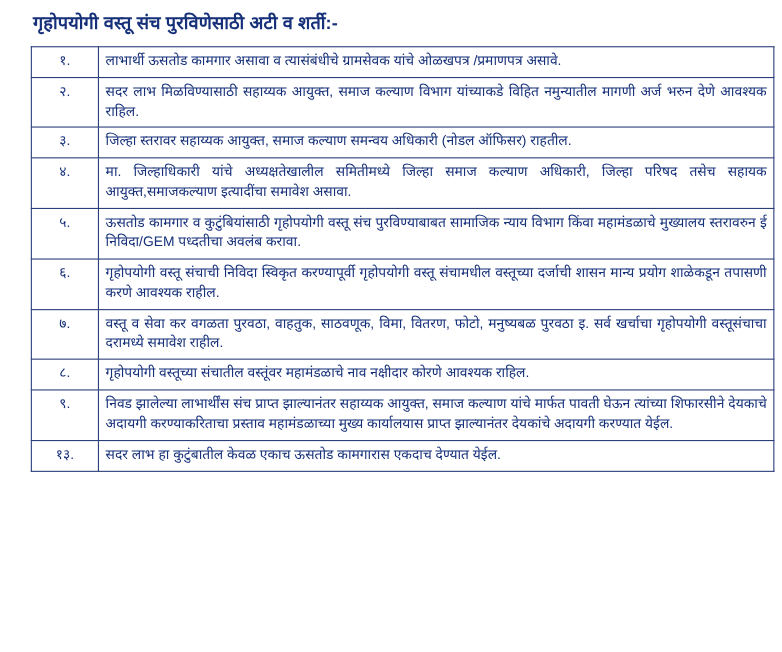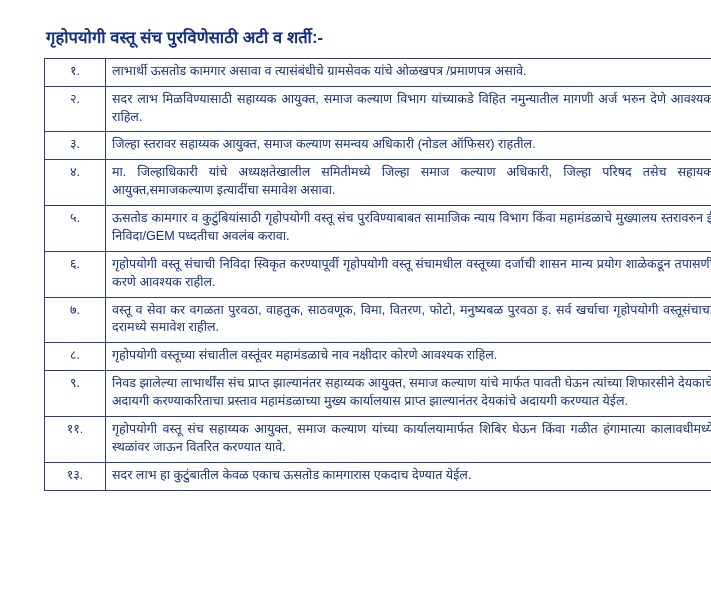--- a/index.html
+++ b/index.html
@@ -12,21 +12,21 @@
     height: 593px;
     font-family: "Liberation Sans", sans-serif;
     color: #1a2a5e;
     overflow: hidden;
   }
   .page {
     position: relative;
     width: 711px;
     height: 529px;
     box-sizing: border-box;
-    padding: 16px;
+    padding: 0;
   }
   .doc-title {
     font-size: 16.5px;
     font-weight: bold;
     color: #16307a;
     padding: 12px 0 10px 30px;
     line-height: 1.2;
     letter-spacing: 0.1px;
   }
   table.conditions {
@@ -95,23 +95,19 @@
       </tr>
       <tr>
         <td class="sr">८.</td>
         <td class="txt">गृहोपयोगी वस्तूच्या संचातील वस्तूंवर महामंडळाचे नाव नक्षीदार कोरणे आवश्यक राहिल.</td>
       </tr>
       <tr>
         <td class="sr">९.</td>
         <td class="txt">निवड झालेल्या लाभार्थींस संच प्राप्त झाल्यानंतर सहाय्यक आयुक्त, समाज कल्याण यांचे मार्फत पावती घेऊन त्यांच्या शिफारसीने देयकाचे अदायगी करण्याकरिताचा प्रस्ताव महामंडळाच्या मुख्य कार्यालयास प्राप्त झाल्यानंतर देयकांचे अदायगी करण्यात येईल.</td>
       </tr>
       <tr>
-        <td class="sr">११.</td>
-        <td class="txt">गृहोपयोगी वस्तू संच सहाय्यक आयुक्त, समाज कल्याण यांच्या कार्यालयामार्फत शिबिर घेऊन किंवा गळीत हंगामात्या कालावधीमध्ये स्थळांवर जाऊन वितरित करण्यात यावे.</td>
-      </tr>
-      <tr>
         <td class="sr">१३.</td>
         <td class="txt">सदर लाभ हा कुटुंबातील केवळ एकाच ऊसतोड कामगारास एकदाच देण्यात येईल.</td>
       </tr>
     </tbody>
   </table>
 
 </div>
 
 </body></html>

